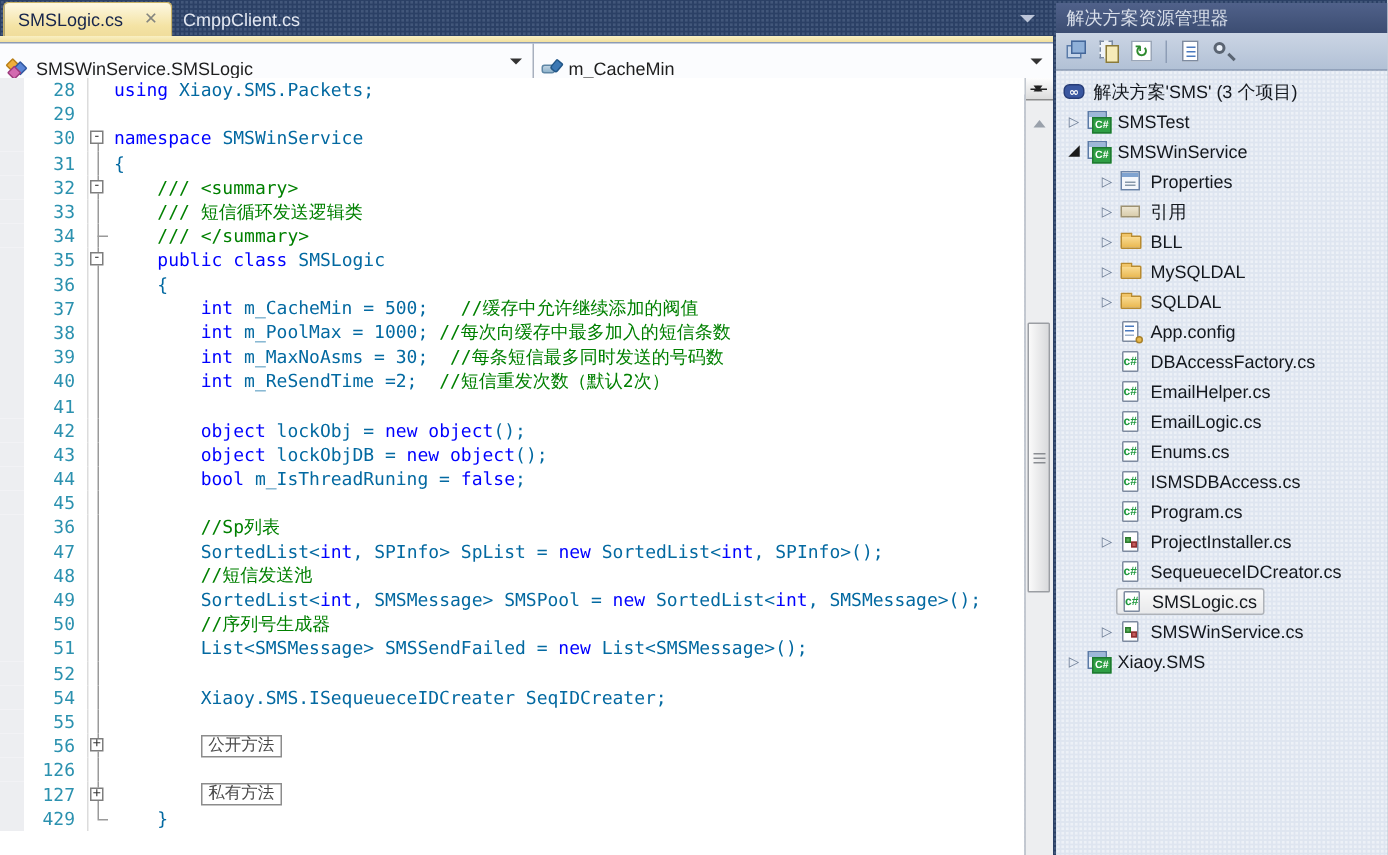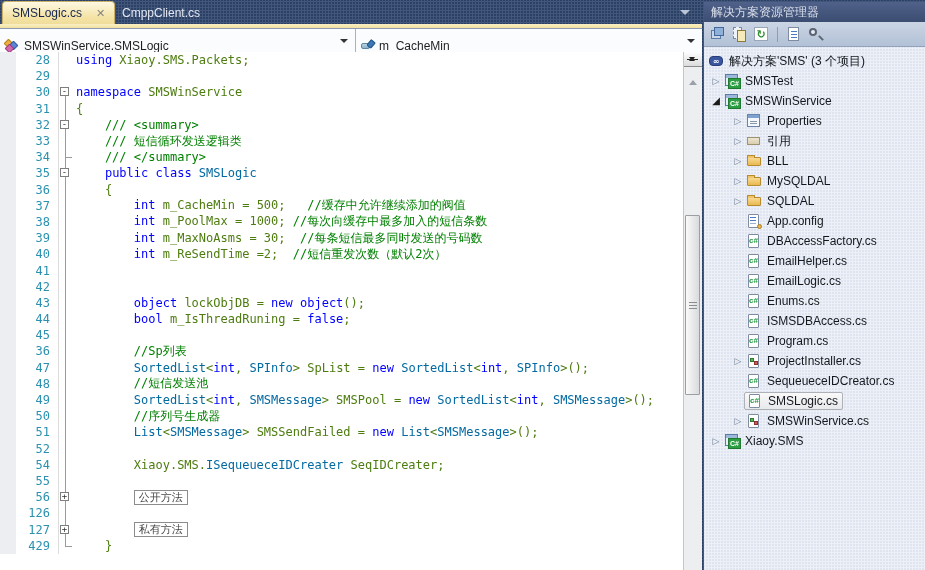--- a/index.html
+++ b/index.html
@@ -49,21 +49,21 @@
   .crow{ height:16.19px; display:flex; align-items:center; }
   .c-ind{ width:16px; align-self:stretch; background:#EDEEF1; flex:0 0 16px; }
   .c-ln{ width:42px; flex:0 0 42px; text-align:right; padding-right:8px; color:#2B91AF; font-size:12px; }
   .c-fold{ width:15px; flex:0 0 15px; align-self:stretch; position:relative; border-left:1px solid #DCDCDC; }
   .vl{ position:absolute; left:6px; top:0; bottom:0; width:1px; background:#9A9A9A; }
   .vl.half-b{ top:50%; } .vl.half-t{ bottom:50%; }
   .hl{ position:absolute; left:6px; top:50%; width:7px; height:1px; background:#9A9A9A; }
   .fbox{ position:absolute; left:1px; top:50%; margin-top:-5px; width:9px; height:9px; background:#FFF;
     border:1px solid #7E7E7E; color:#333; font:9px/7px "DejaVu Sans Mono",monospace; text-align:center; }
   .c-code{ white-space:pre; padding-left:3px; }
-  .kw{ color:#0000FF; } .ty{ color:#0369a1; } .cm{ color:#008000; } .pl{ color:#4d7c0f; }
+  .kw{ color:#0000FF; } .ty{ color:#0369a1; } .cm{ color:#008000; } .pl{ color:#0369a1; }
   .region-box{ display:inline-block; border:1px solid #8C8C8C; color:#4A4A4A; background:#FFF;
     font:11px/13px "Liberation Sans",sans-serif; padding:0 4px; vertical-align:middle; }
   
   .vscroll{ position:absolute; right:0; top:52px; width:19px; height:518px; background:#EDEEF0;
     border-left:1px solid #C2C7CF; }
   .vs-splitter{ position:relative; height:15px; margin:0; background:linear-gradient(#FDFDFD,#DCDCDC);
     border-bottom:1px solid #8C8C8C; }
   .vs-splitter .t1{ position:absolute; left:5px; top:2px; width:0; height:0; border:3.5px solid transparent; border-bottom:4px solid #222; }
   .vs-splitter .t2{ position:absolute; left:5px; bottom:2px; width:0; height:0; border:3.5px solid transparent; border-top:4px solid #222; }
   .vs-splitter .bar{ position:absolute; left:3px; top:7px; width:11px; height:1px; background:#222; }
@@ -282,20 +282,21 @@
             <span class="vl"></span>
           </span>
           <span class="c-code"></span>
         </div>
         <div class="crow">
           <span class="c-ind"></span>
           <span class="c-ln">42</span>
           <span class="c-fold">
             <span class="vl"></span>
           </span>
+          <span class="c-code"><span class="pl">        </span><span class="kw">object</span><span class="pl"> lockObj = </span><span class="kw">new</span><span class="pl"> </span><span class="kw">object</span><span class="pl">();</span></span>
         </div>
         <div class="crow">
           <span class="c-ind"></span>
           <span class="c-ln">43</span>
           <span class="c-fold">
             <span class="vl"></span>
           </span>
           <span class="c-code"><span class="pl">        </span><span class="kw">object</span><span class="pl"> lockObjDB = </span><span class="kw">new</span><span class="pl"> </span><span class="kw">object</span><span class="pl">();</span></span>
         </div>
         <div class="crow">

